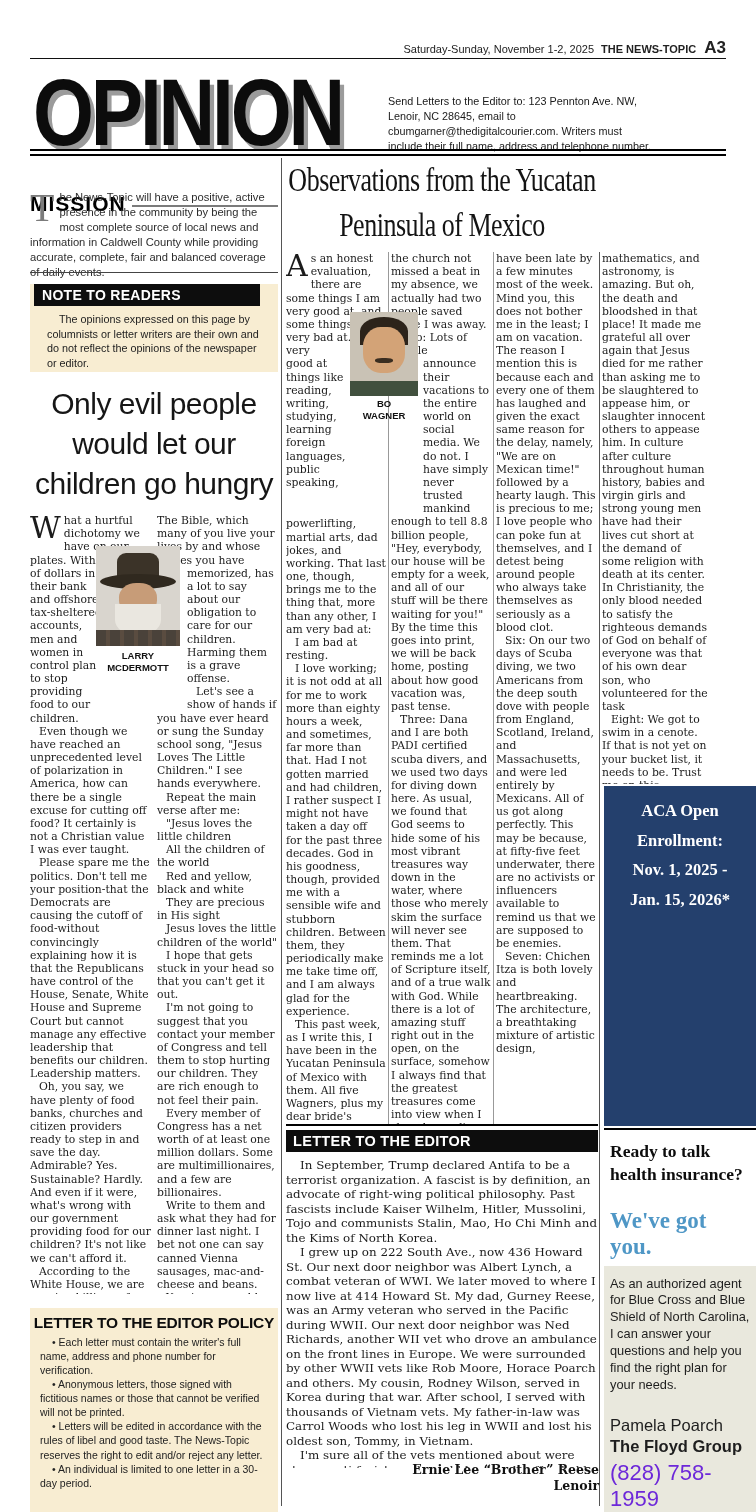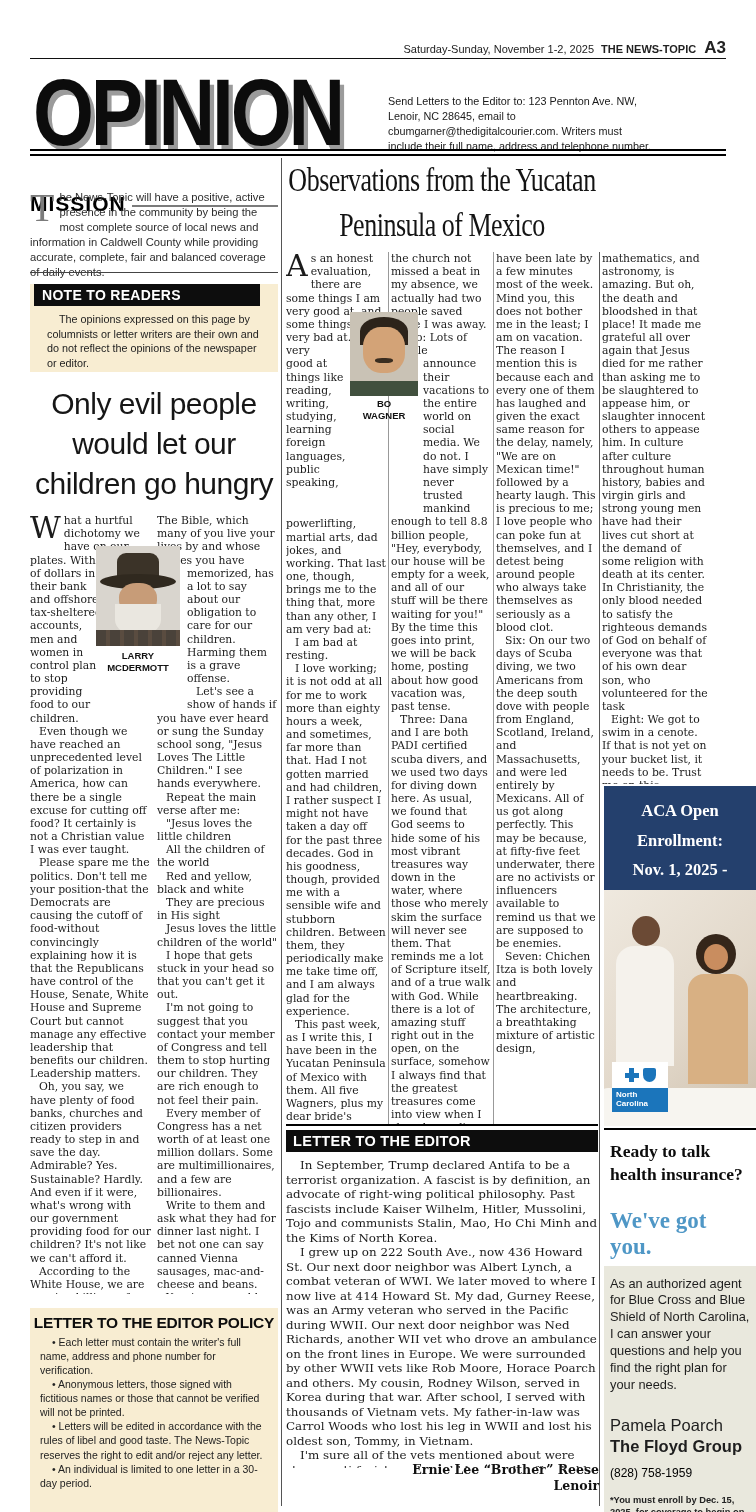--- a/index.html
+++ b/index.html
@@ -125,21 +125,21 @@
   
   .ins-rule{left:604px;top:1128px;width:152px;height:2px;background:#000;}
   .ins{left:604px;top:1132px;width:152px;height:380px;display:flex;flex-direction:column;box-sizing:border-box;}
   .ins-top{background:#fff;padding:8px 6px 6px 6px;}
   .ins-head{font-family:"Liberation Serif",serif;font-weight:bold;font-size:17.5px;line-height:1.3;color:#0d0d0d;}
   .ins-sub{font-family:"Liberation Serif",serif;font-weight:bold;font-size:23px;color:#4f97c6;margin-top:22px;}
   .ins-bottom{background:#e9e8dd;flex:1;padding:10px 6px 6px 6px;}
   .ins-body{font-size:12.8px;line-height:1.32;color:#1e1e1e;}
   .ins-name{font-size:16.5px;color:#1e1e1e;margin-top:22px;}
   .ins-agency{font-size:16.5px;font-weight:bold;color:#1e1e1e;margin-top:2px;}
-  .ins-phone{font-size:12px;color:#000000;margin-top:10px;}
+  .ins-phone{font-size:22px;color:#6d28d9;margin-top:4px;}
   .ins-fine{font-size:9.3px;font-weight:bold;line-height:1.35;color:#222;margin-top:14px;}
 </style>
 </head>
 <body>
 
 <div id="page">
 
   <div class="abs topline">
     <span>Saturday-Sunday, November 1-2, 2025</span>
     <span class="paper">THE NEWS-TOPIC</span>
@@ -276,35 +276,20 @@
   <div class="abs letter-sig">
     <div>Ernie Lee “Brother” Reese</div>
     <div>Lenoir</div>
   </div>
 
   <div class="abs aca">
     <div class="aca-title">
       <div>ACA Open Enrollment:</div>
       <div>Nov. 1, 2025 -</div>
       <div>Jan. 15, 2026*</div>
-    </div>
-    <div class="aca-photo">
-      <div class="fig1-head"></div>
-      <div class="fig1-body"></div>
-      <div class="fig2-hair"></div>
-      <div class="fig2-face"></div>
-      <div class="fig2-body"></div>
-      <div class="counter"></div>
-      <div class="nc-logo">
-        <div class="marks">
-          <div class="nc-cross"></div>
-          <div class="nc-shield"></div>
-        </div>
-        <div class="nc-band">North Carolina</div>
-      </div>
     </div>
   </div>
 
   <div class="abs ins-rule"></div>
   <div class="abs ins">
     <div class="ins-top">
       <div class="ins-head">Ready to talk health insurance?</div>
       <div class="ins-sub">We've got you.</div>
     </div>
     <div class="ins-bottom">

